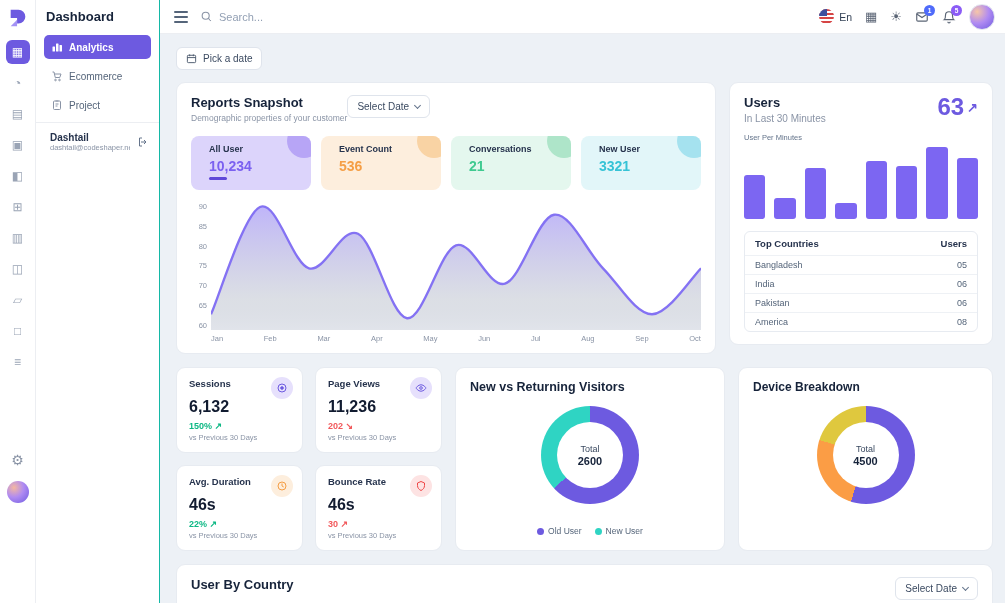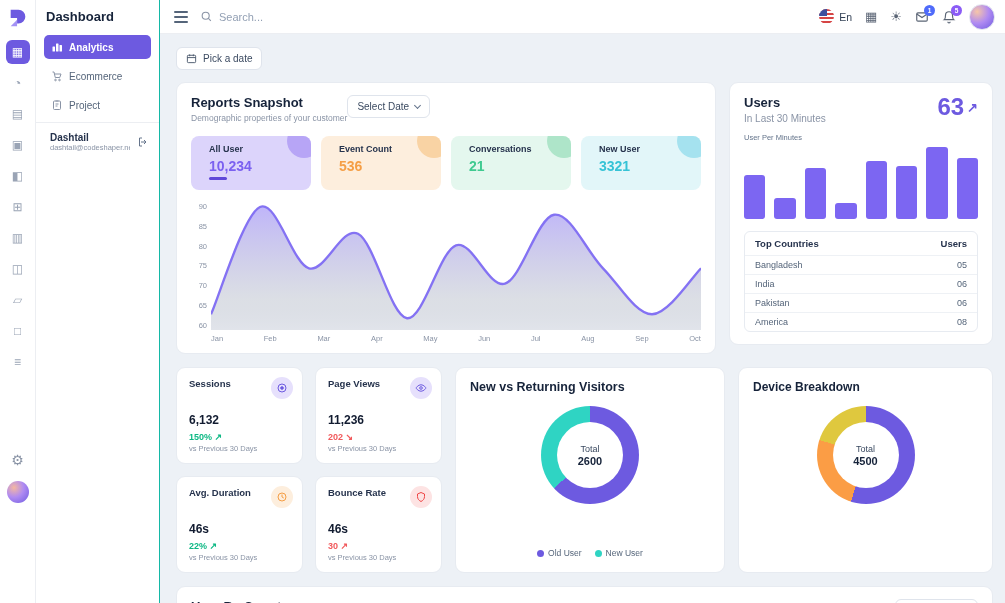--- a/index.html
+++ b/index.html
@@ -90,21 +90,21 @@
   .bar{flex:1;background:#7c66f2;border-radius:3px}
   .ctable{margin-top:12px;border:1px solid #e7ebf1;border-radius:6px;overflow:hidden}
   .ctable .tr{display:flex;justify-content:space-between;padding:4px 10px;border-top:1px solid #eef1f5;color:#55657a;font-size:9px}
   .ctable .th{font-weight:bold;color:#26334d;border-top:none;font-size:9.5px;padding:6px 10px}
 
   .row2{display:flex;gap:13px;margin-top:13px;align-items:stretch}
   .stat-grid{width:266px;flex:none;display:grid;grid-template-columns:1fr 1fr;grid-template-rows:1fr 1fr;gap:12px}
   .stat{padding:10px 12px;position:relative}
   .stat .s-ico{position:absolute;top:9px;right:9px;width:22px;height:22px;border-radius:50%;display:flex;align-items:center;justify-content:center}
   .stat .lbl{font-size:9.5px;color:#26334d;font-weight:bold}
-  .stat .val{font-size:12px;font-weight:bold;margin-top:24px;color:#111b30}
+  .stat .val{font-size:16px;font-weight:bold;margin-top:9px;color:#111b30}
   .stat .delta{font-size:9px;font-weight:bold;margin-top:5px}
   .stat .sub{font-size:7.5px;color:#8a94a6;margin-top:2px}
   .up{color:#0db884}.down{color:#f1595c}
   .ic-purple{background:#e6e0fc;color:#6d5ae0}
   .ic-orange{background:#fdeedd;color:#f59e45}
   .ic-red{background:#fde3e3;color:#ef4444}
 
   .vis{width:270px;flex:none;padding:12px 14px;display:flex;flex-direction:column}
   .dev{flex:1;padding:12px 14px;display:flex;flex-direction:column;min-width:0}
   .donut{width:98px;height:98px;border-radius:50%;margin:12px auto 8px;position:relative}

